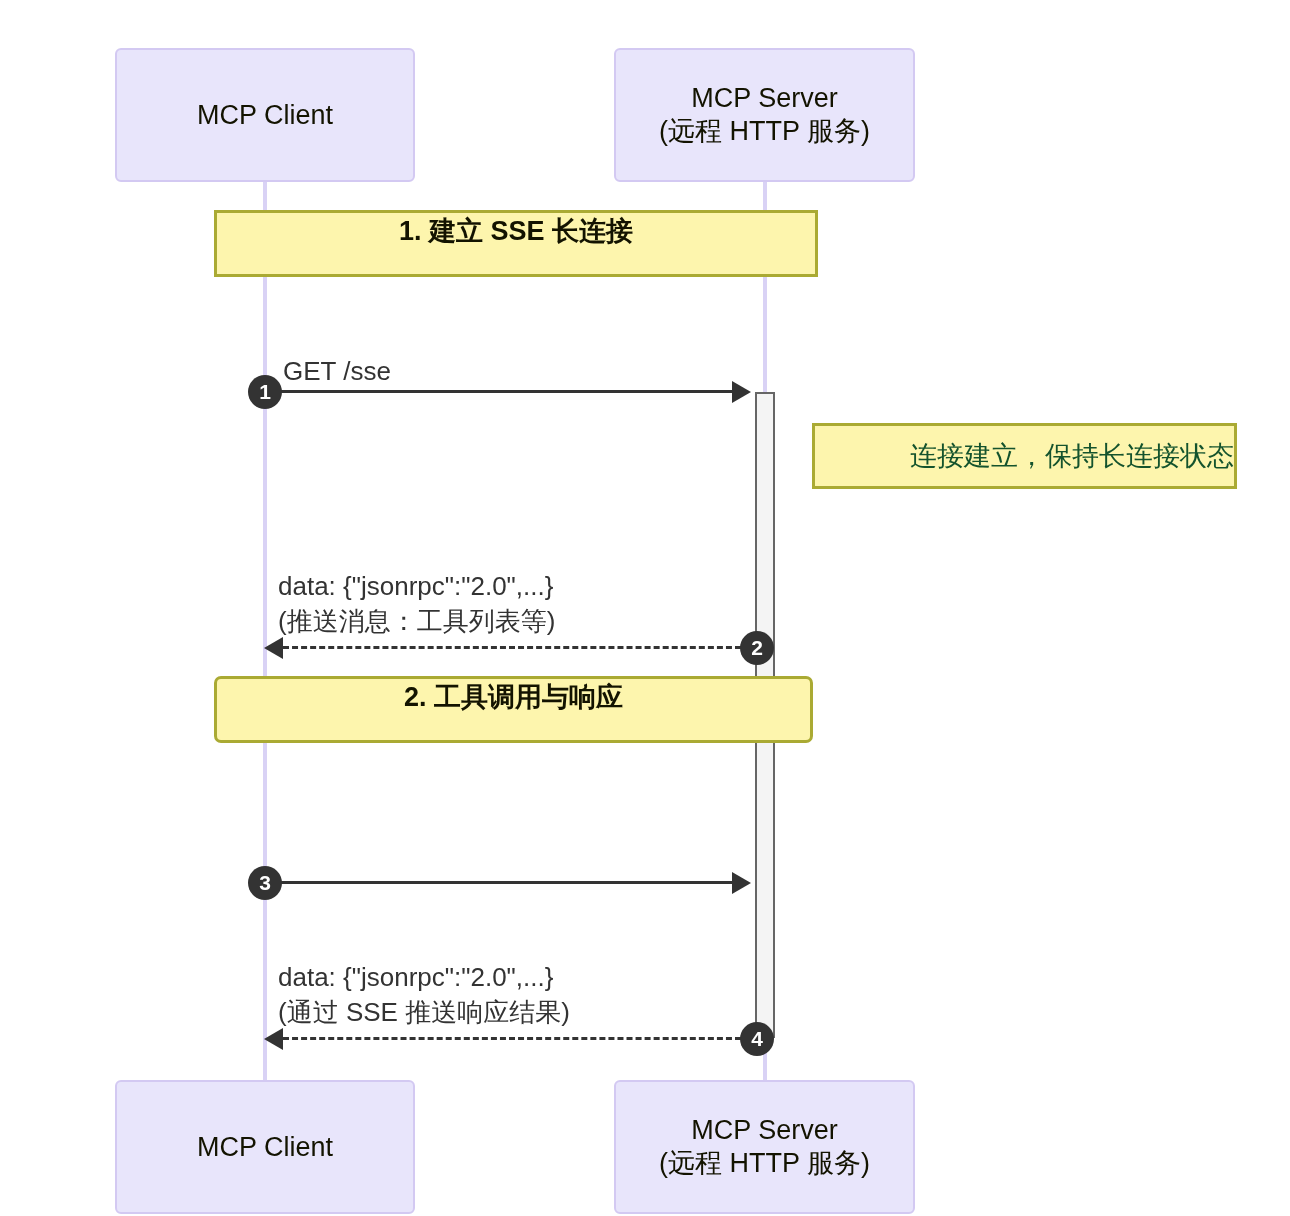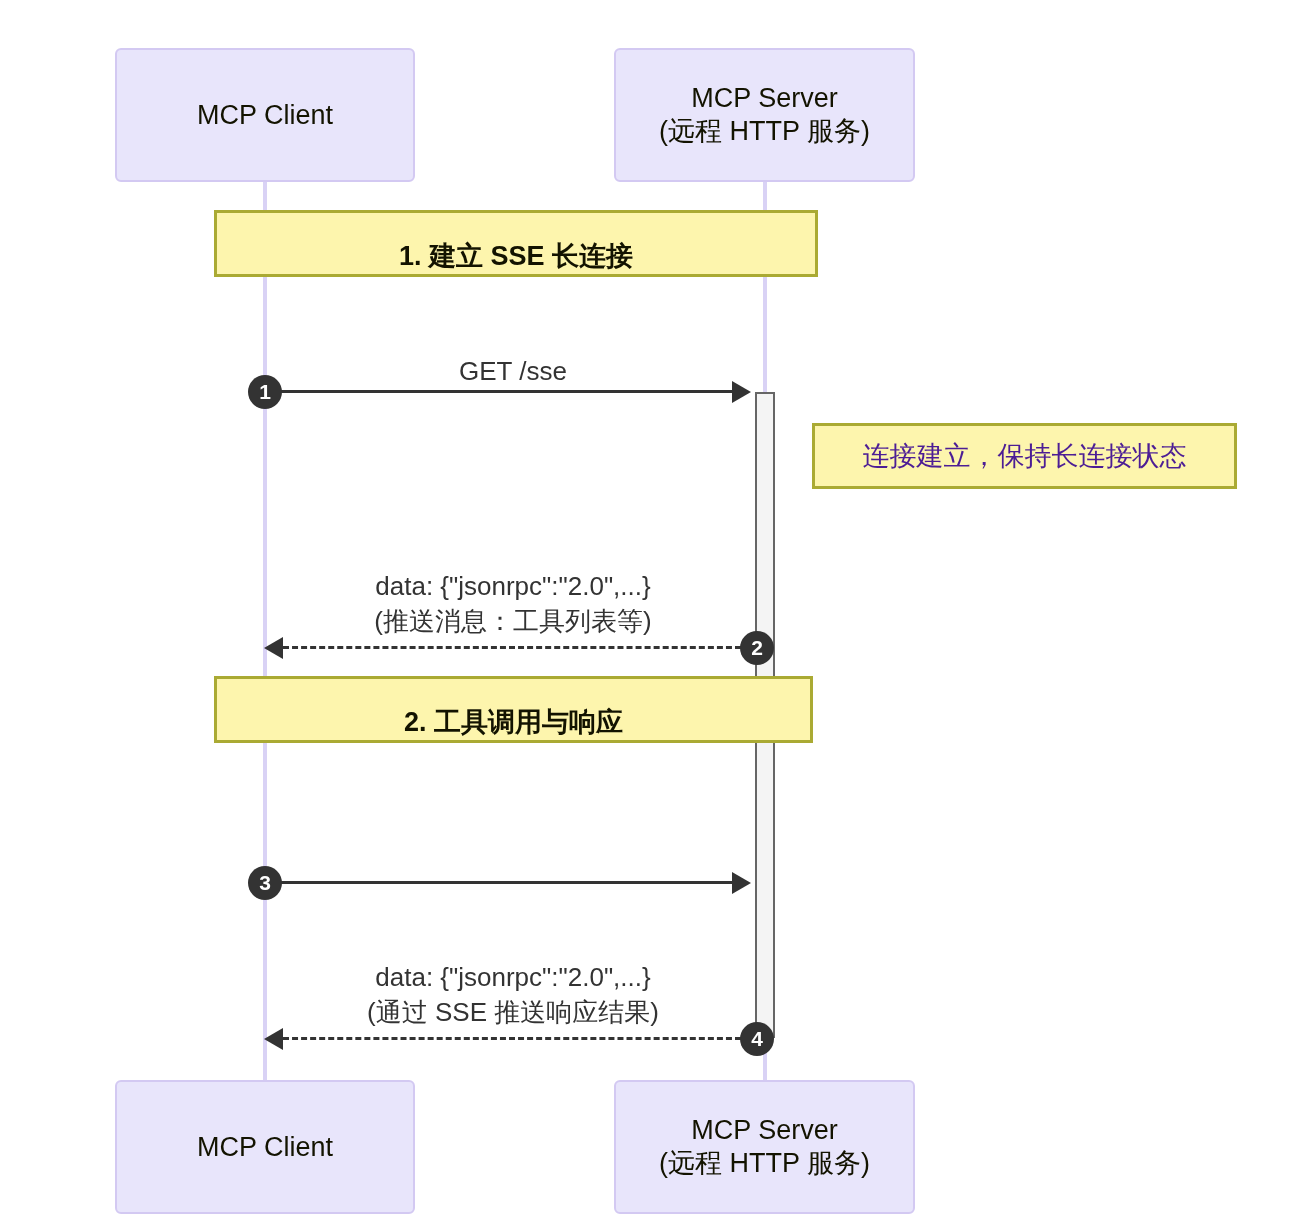--- a/index.html
+++ b/index.html
@@ -47,41 +47,40 @@
     box-sizing: border-box;
     background: #f4f4f4;
     border: 2px solid #666666;
   }
   .section-band {
     position: absolute;
     box-sizing: border-box;
     background: #fdf5ad;
     border: 3px solid #aaaa33;
     display: flex;
-    align-items: flex-end;
+    align-items: flex-start;
     justify-content: center;
     font-size: 27px;
     font-weight: bold;
     color: #131300;
   }
   .note-box {
     position: absolute;
     box-sizing: border-box;
     background: #fdf5ad;
     border: 3px solid #aaaa33;
     display: flex;
     align-items: center;
-    justify-content: center;
+    justify-content: flex-end;
     font-size: 27px;
-    color: #4c1d95;
+    color: #14532d;
     text-align: center;
   }
   .msg-label {
     position: absolute;
-    text-align: center;
     font-size: 26px;
     line-height: 1.32;
     color: #333333;
     white-space: pre-line;
   }
   .arrow-line {
     position: absolute;
     height: 0;
     border-top: 3px solid #333333;
   }
@@ -155,21 +154,21 @@
   <div class="msg-label" style="left:278px; top:495px; width:470px;">
     <span>data: {"jsonrpc":"2.0",...}
 (推送消息：工具列表等)</span>
   </div>
   <div class="arrow-line dashed" style="left:283px; top:606px; width:458px;"></div>
   <div class="arrow-head left" style="left:264px; top:597px;"></div>
   <div class="seq-num" style="left:740px; top:591px;">
     <span>2</span>
   </div>
 
-  <div class="section-band" style="left:214px; top:636px; width:599px; height:67px;">
+  <div class="section-band" style="left:214px; top:636px; width:599px; height:67px;border-radius:7px;">
     <span>2. 工具调用与响应</span>
   </div>
 
   <div class="arrow-line" style="left:265px; top:841px; width:467px;"></div>
   <div class="arrow-head right" style="left:732px; top:832px;"></div>
   <div class="seq-num" style="left:248px; top:826px;">
     <span>3</span>
   </div>
 
   <div class="msg-label" style="left:278px; top:886px; width:470px;">

